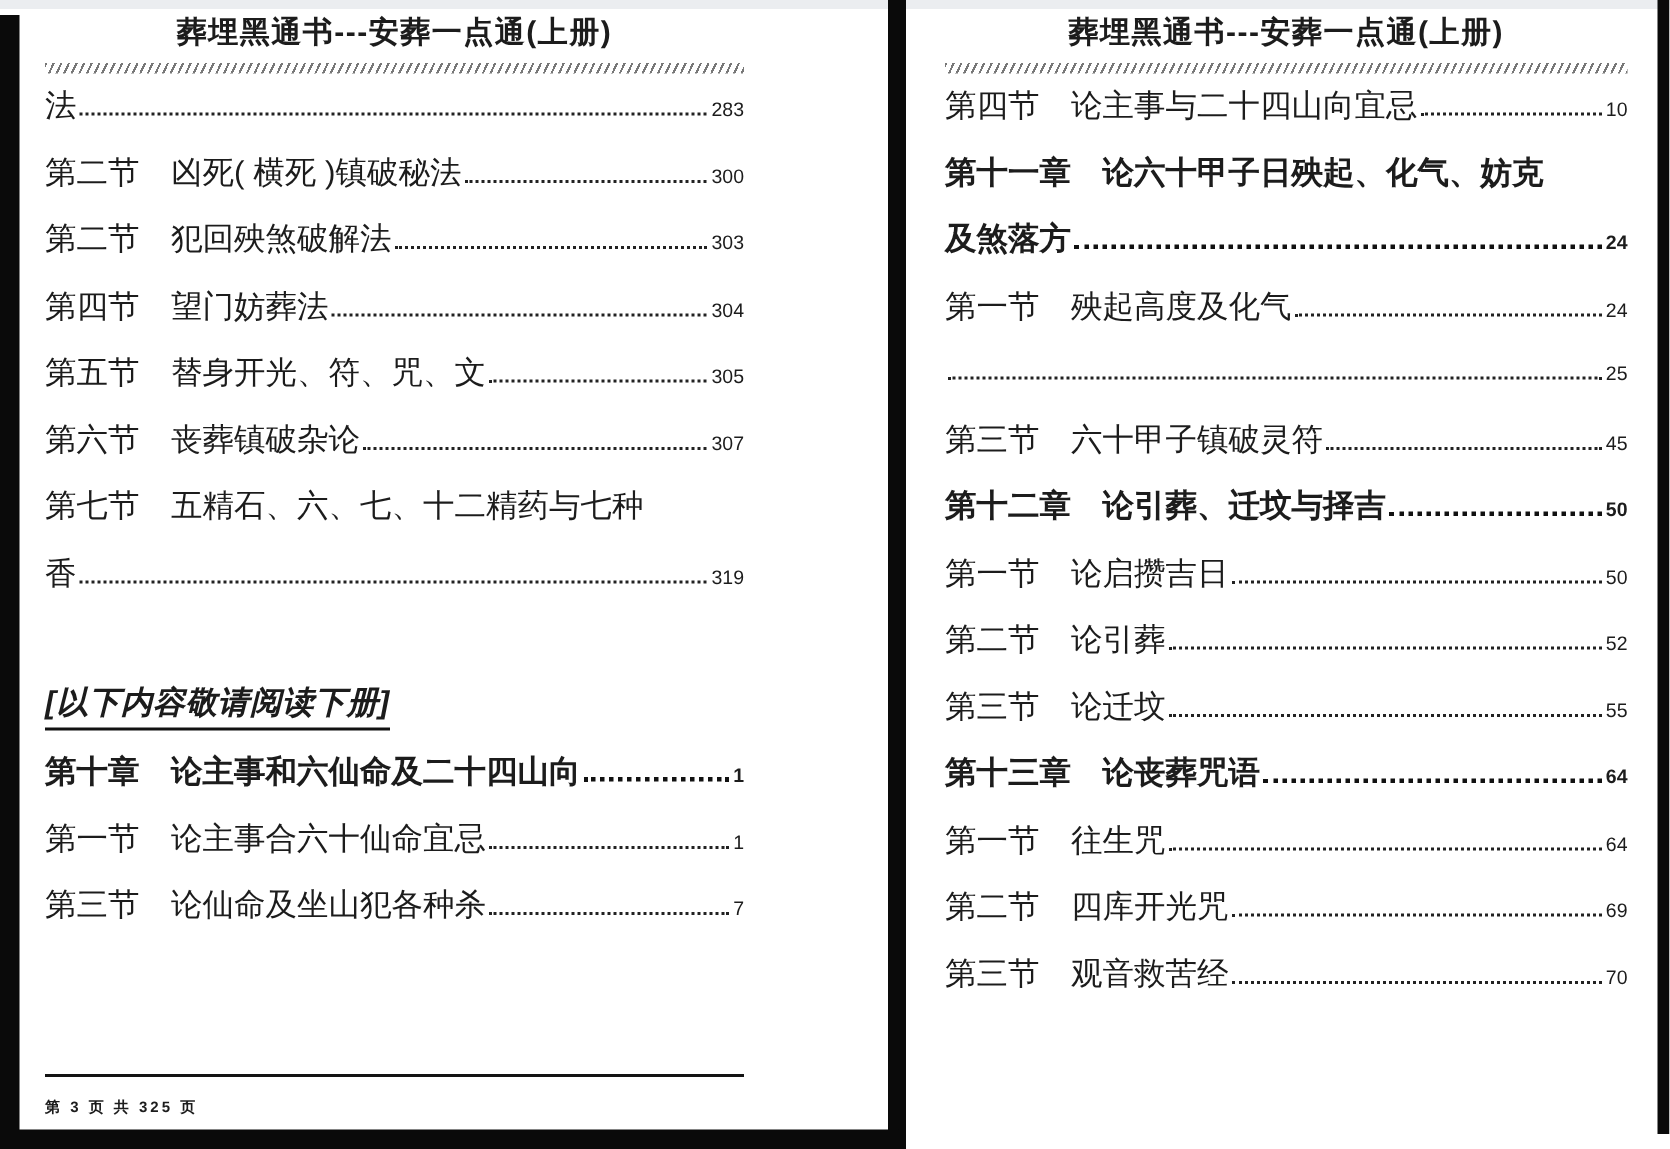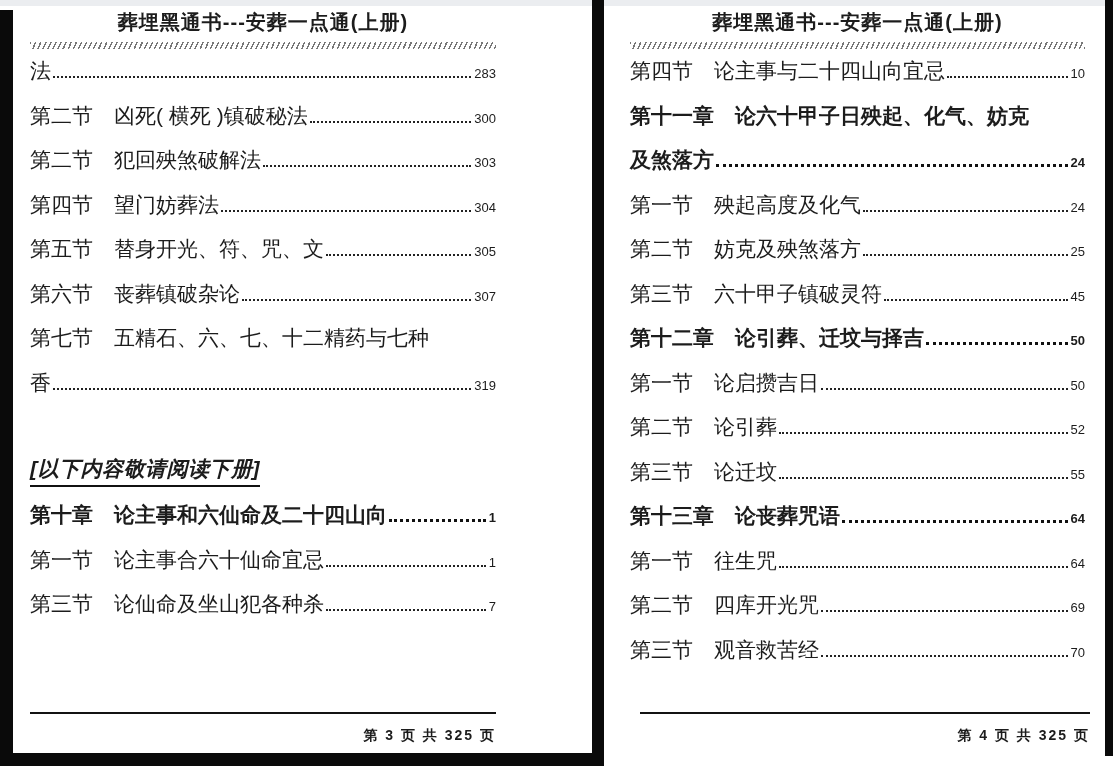--- a/index.html
+++ b/index.html
@@ -47,21 +47,21 @@
   .notice-row{height:46px;margin-top:42px;font-size:21px;line-height:24px;}
   .notice-text{
     display:inline-block;font-weight:700;font-style:italic;
     border-bottom:2.5px solid #111;padding-bottom:4px;letter-spacing:.5px;
   }
 
   .footer{position:absolute;bottom:0;}
   .page-left .footer{left:16px;right:95px;bottom:18px;}
   .page-right .footer{left:35px;right:14px;bottom:18px;}
   .footer-rule{height:0;border-top:2px solid #131313;}
-  .footer-text{text-align:right;margin-top:13px;font-size:14px;font-weight:600;letter-spacing:2px;}
+  .footer-text{text-align:left;margin-top:13px;font-size:10px;font-weight:600;letter-spacing:2px;}
 </style>
 </head>
 <body>
 
 <div class="top-band"></div>
 
 <div class="page page-left">
   <div class="page-inner">
     <div class="doc-header">葬埋黑通书---安葬一点通(上册)</div>
     <div class="squiggle"></div>
@@ -180,21 +180,20 @@
         </div>
         <div class="toc-row">
           <div class="row-line">
             <span class="row-label">第一节　殃起高度及化气</span>
             <span class="leader"></span>
             <span class="pagenum">24</span>
           </div>
         </div>
         <div class="toc-row">
           <div class="row-line">
-            <span class="row-label">第二节　妨克及殃煞落方</span>
             <span class="leader"></span>
             <span class="pagenum">25</span>
           </div>
         </div>
         <div class="toc-row">
           <div class="row-line">
             <span class="row-label">第三节　六十甲子镇破灵符</span>
             <span class="leader"></span>
             <span class="pagenum">45</span>
           </div>
@@ -249,23 +248,19 @@
           </div>
         </div>
         <div class="toc-row">
           <div class="row-line">
             <span class="row-label">第三节　观音救苦经</span>
             <span class="leader"></span>
             <span class="pagenum">70</span>
           </div>
         </div>
       </div>
-    <div class="footer">
-      <div class="footer-rule"></div>
-      <div class="footer-text">第 4 页 共 325 页</div>
-    </div>
   </div>
 </div>
 
 <div class="bar bar-left"></div>
 <div class="bar bar-middle"></div>
 <div class="bar bar-right"></div>
 <div class="bar bar-bottom"></div>
 
 </body></html>

